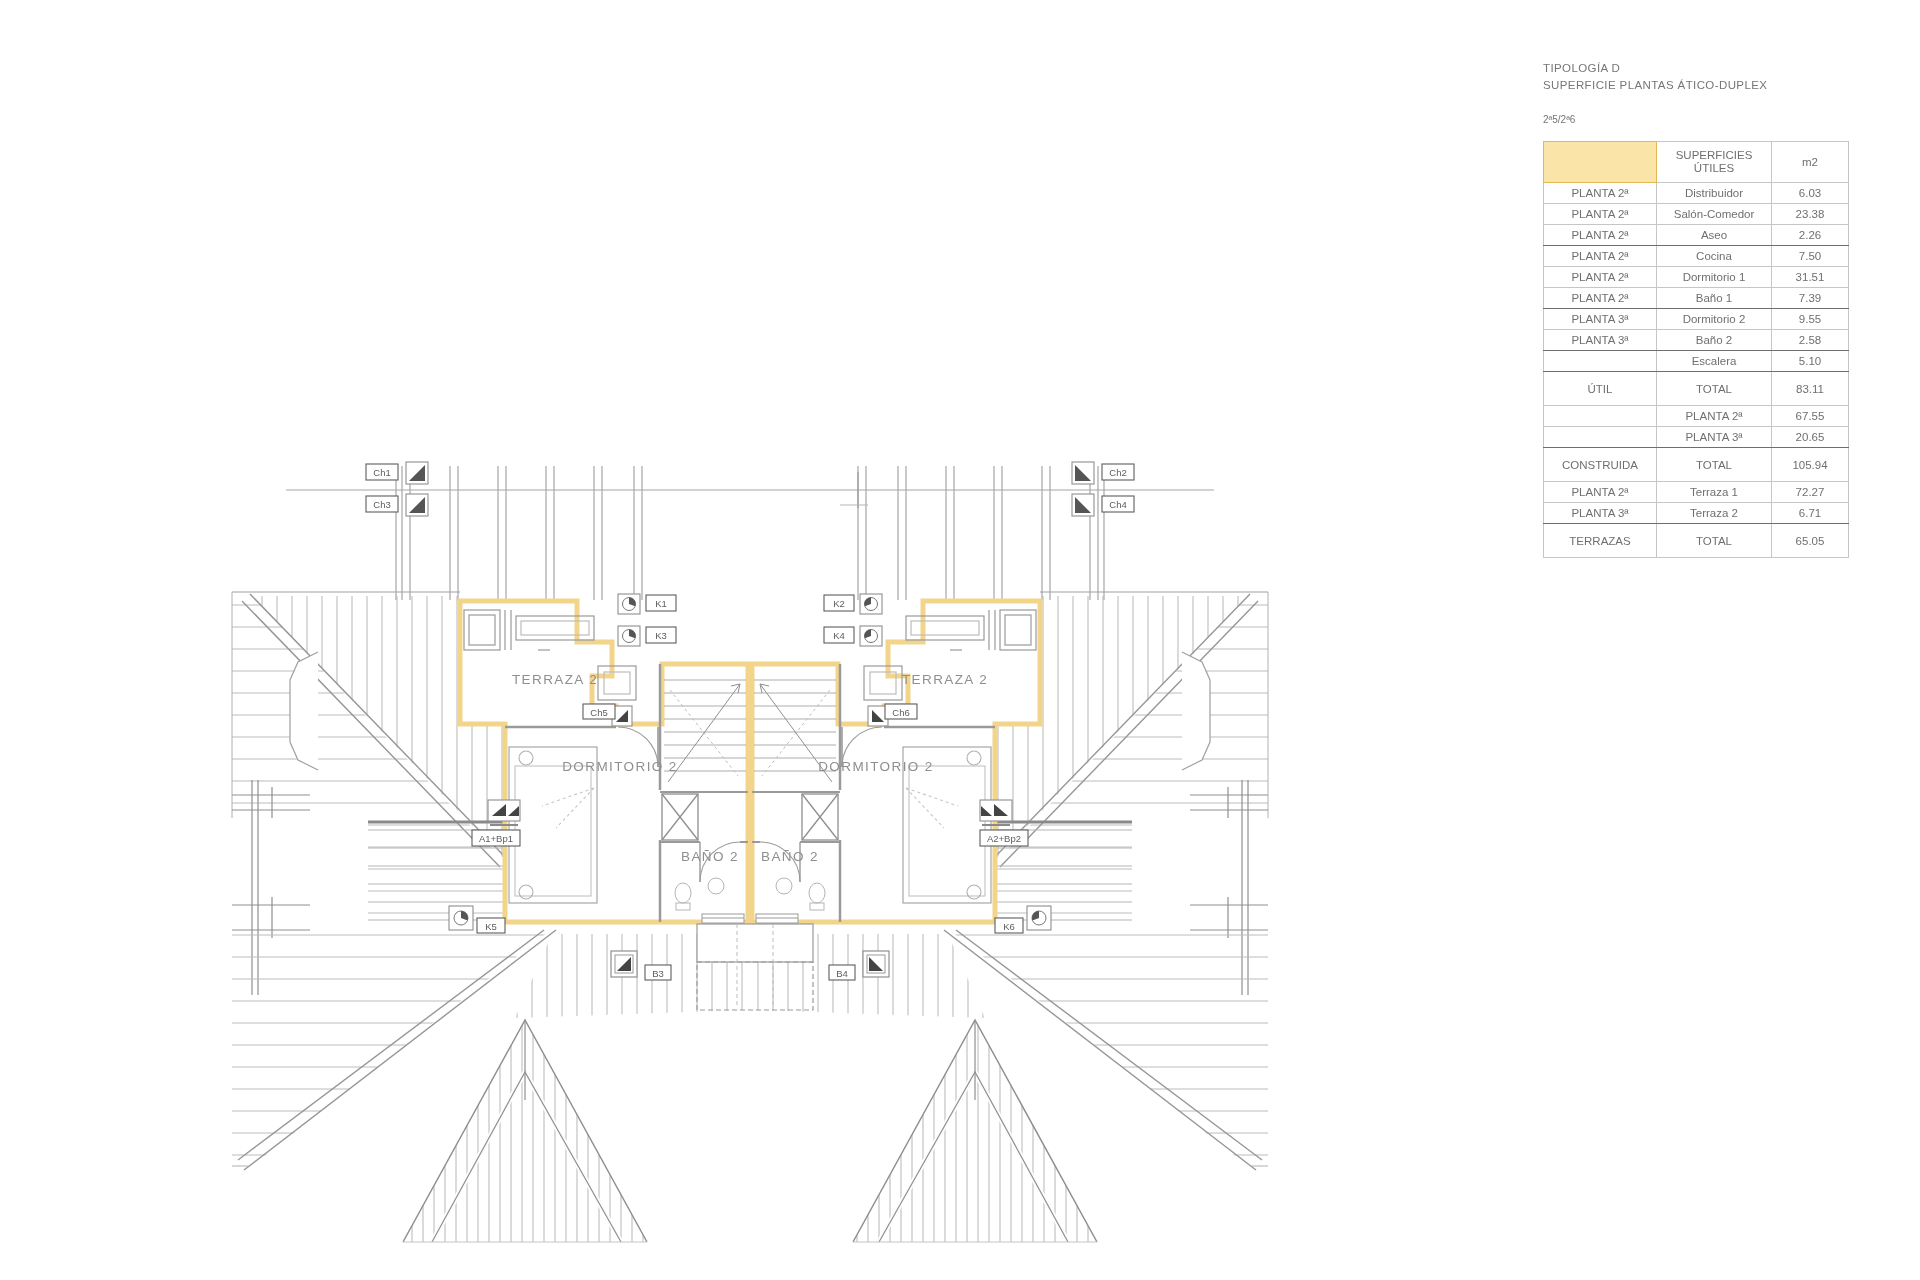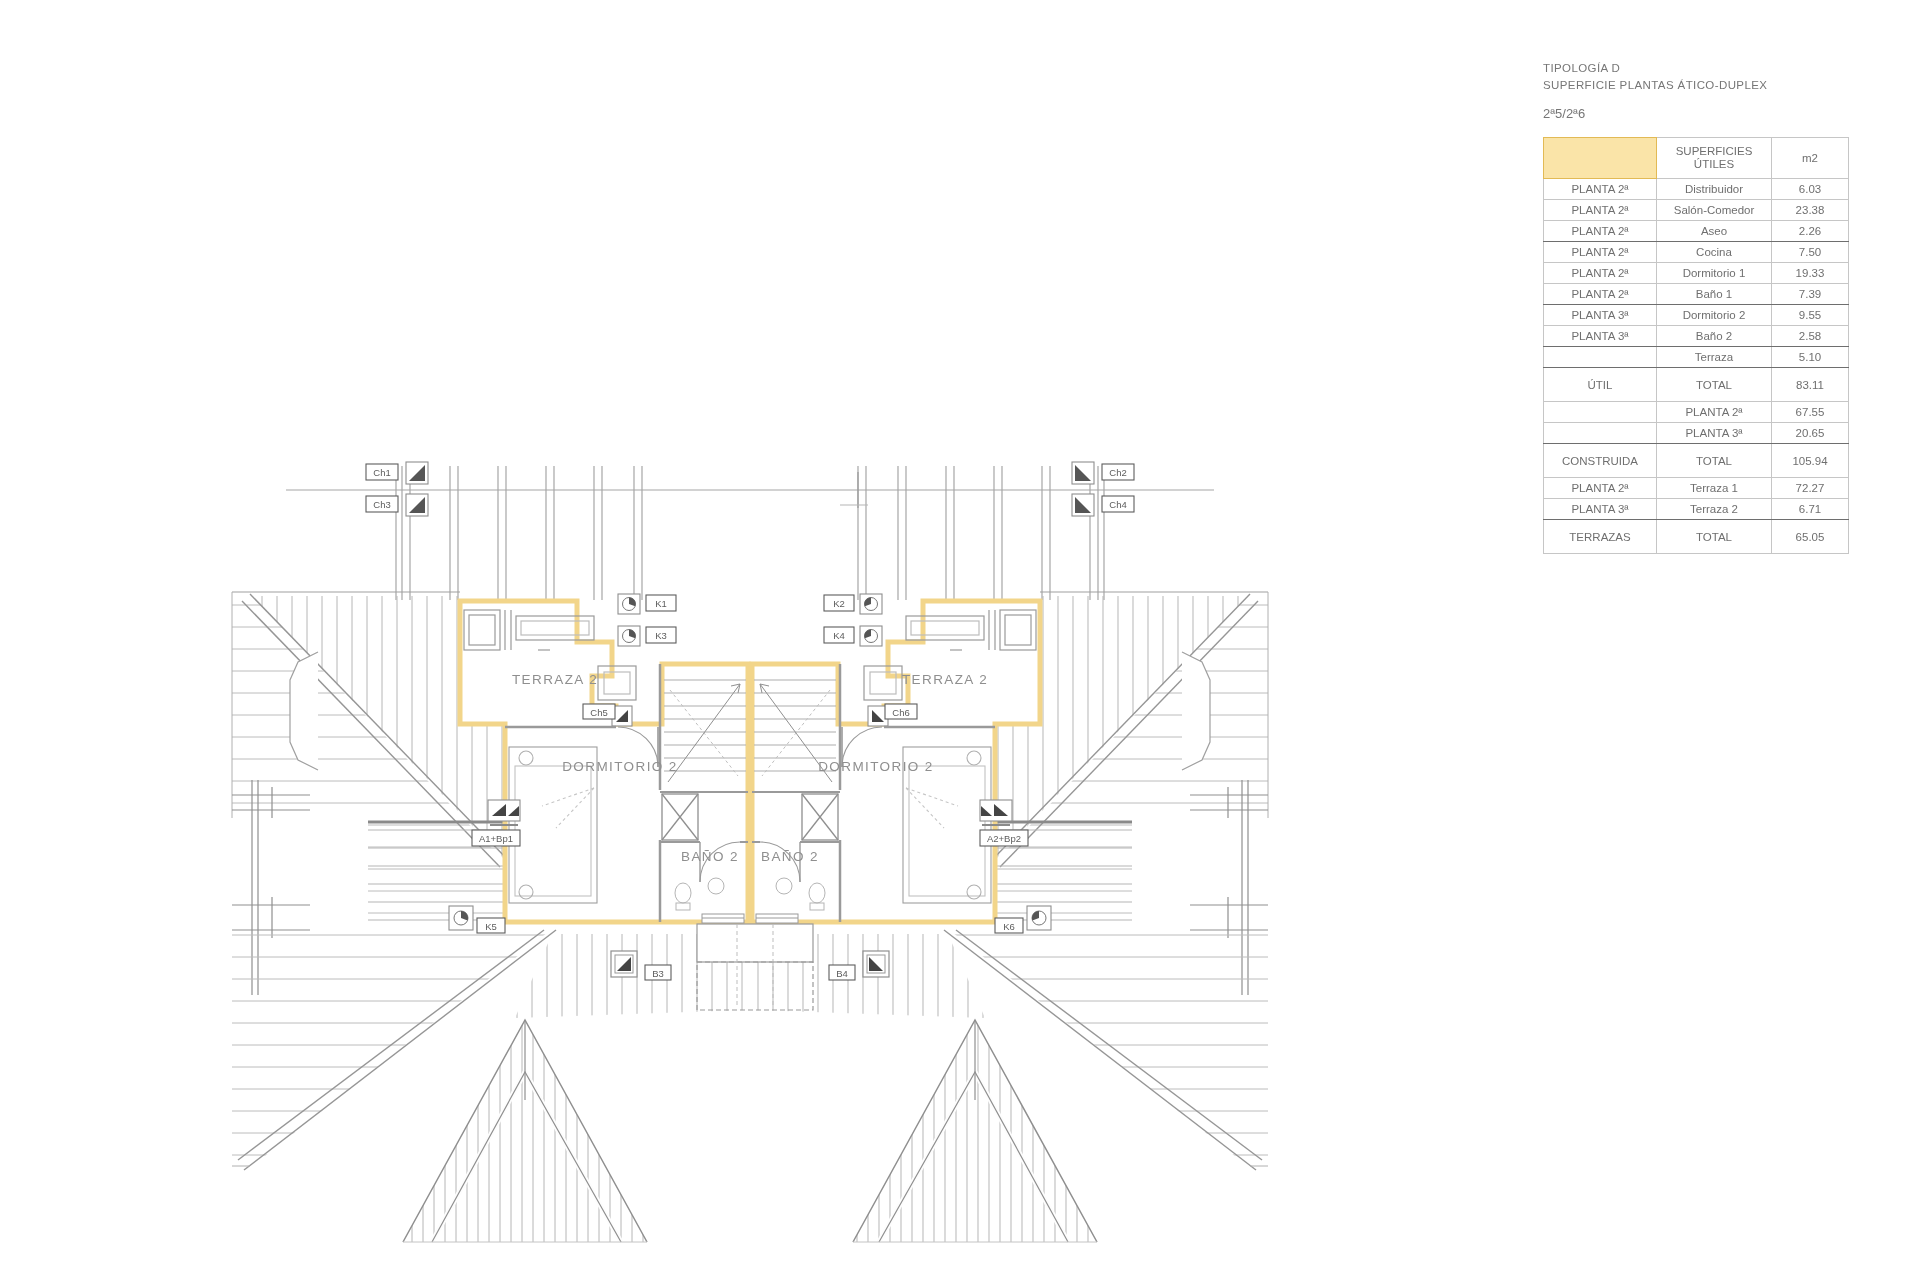--- a/index.html
+++ b/index.html
@@ -9,21 +9,21 @@
   html,body{margin:0;padding:0;background:#ffffff;}
   .page{position:relative;width:1920px;height:1280px;background:#fff;overflow:hidden;
         font-family:"Liberation Sans", sans-serif;}
   svg text{font-family:"Liberation Sans", sans-serif;}
   .room-label{font-size:13.5px;letter-spacing:1.4px;fill:#8f8f8f;text-anchor:middle;}
   .tag-text{font-size:9.5px;fill:#5d5d5d;text-anchor:middle;}
   .tag-box{fill:#ffffff;stroke:#5d5d5d;stroke-width:1.1;}
   
   .panel{position:absolute;left:1543px;top:60px;width:310px;color:#767676;}
   .p-title{font-size:11.5px;letter-spacing:.4px;line-height:17px;white-space:nowrap;}
-  .p-units{font-size:13px;margin-top:12px;}
+  .p-units{font-size:10px;margin-top:20px;}
   table.surf{border-collapse:collapse;margin-top:16px;width:292px;font-size:11.5px;color:#6f6f6f;
              border:1px solid #b5b5b5;table-layout:fixed;}
   table.surf td{border:1px solid #c6c6c6;text-align:center;padding:0 2px;height:20px;
                 overflow:hidden;white-space:nowrap;}
   table.surf .c1{width:108px;}
   table.surf .c2{width:110px;}
   table.surf .c3{width:72px;}
   table.surf tr.head td{height:40px;}
   table.surf td.hl{background:var(--hl-fill);border:1.5px solid var(--hl-border);}
   table.surf td.hd{line-height:13px;}
@@ -334,40 +334,40 @@
             <td class="c3">2.26</td>
           </tr>
       <tr>
             <td class="c1">PLANTA 2ª</td>
             <td class="c2">Cocina</td>
             <td class="c3">7.50</td>
           </tr>
       <tr>
             <td class="c1">PLANTA 2ª</td>
             <td class="c2">Dormitorio 1</td>
-            <td class="c3">19.33</td>
+            <td class="c3">31.51</td>
           </tr>
       <tr class="thick">
             <td class="c1">PLANTA 2ª</td>
             <td class="c2">Baño 1</td>
             <td class="c3">7.39</td>
           </tr>
       <tr>
             <td class="c1">PLANTA 3ª</td>
             <td class="c2">Dormitorio 2</td>
             <td class="c3">9.55</td>
           </tr>
       <tr class="thick">
             <td class="c1">PLANTA 3ª</td>
             <td class="c2">Baño 2</td>
             <td class="c3">2.58</td>
           </tr>
       <tr class="thick">
             <td class="c1"></td>
-            <td class="c2">Terraza</td>
+            <td class="c2">Escalera</td>
             <td class="c3">5.10</td>
           </tr>
       <tr class="tall">
             <td class="c1">ÚTIL</td>
             <td class="c2">TOTAL</td>
             <td class="c3">83.11</td>
           </tr>
       <tr>
             <td class="c1"></td>
             <td class="c2">PLANTA 2ª</td>

